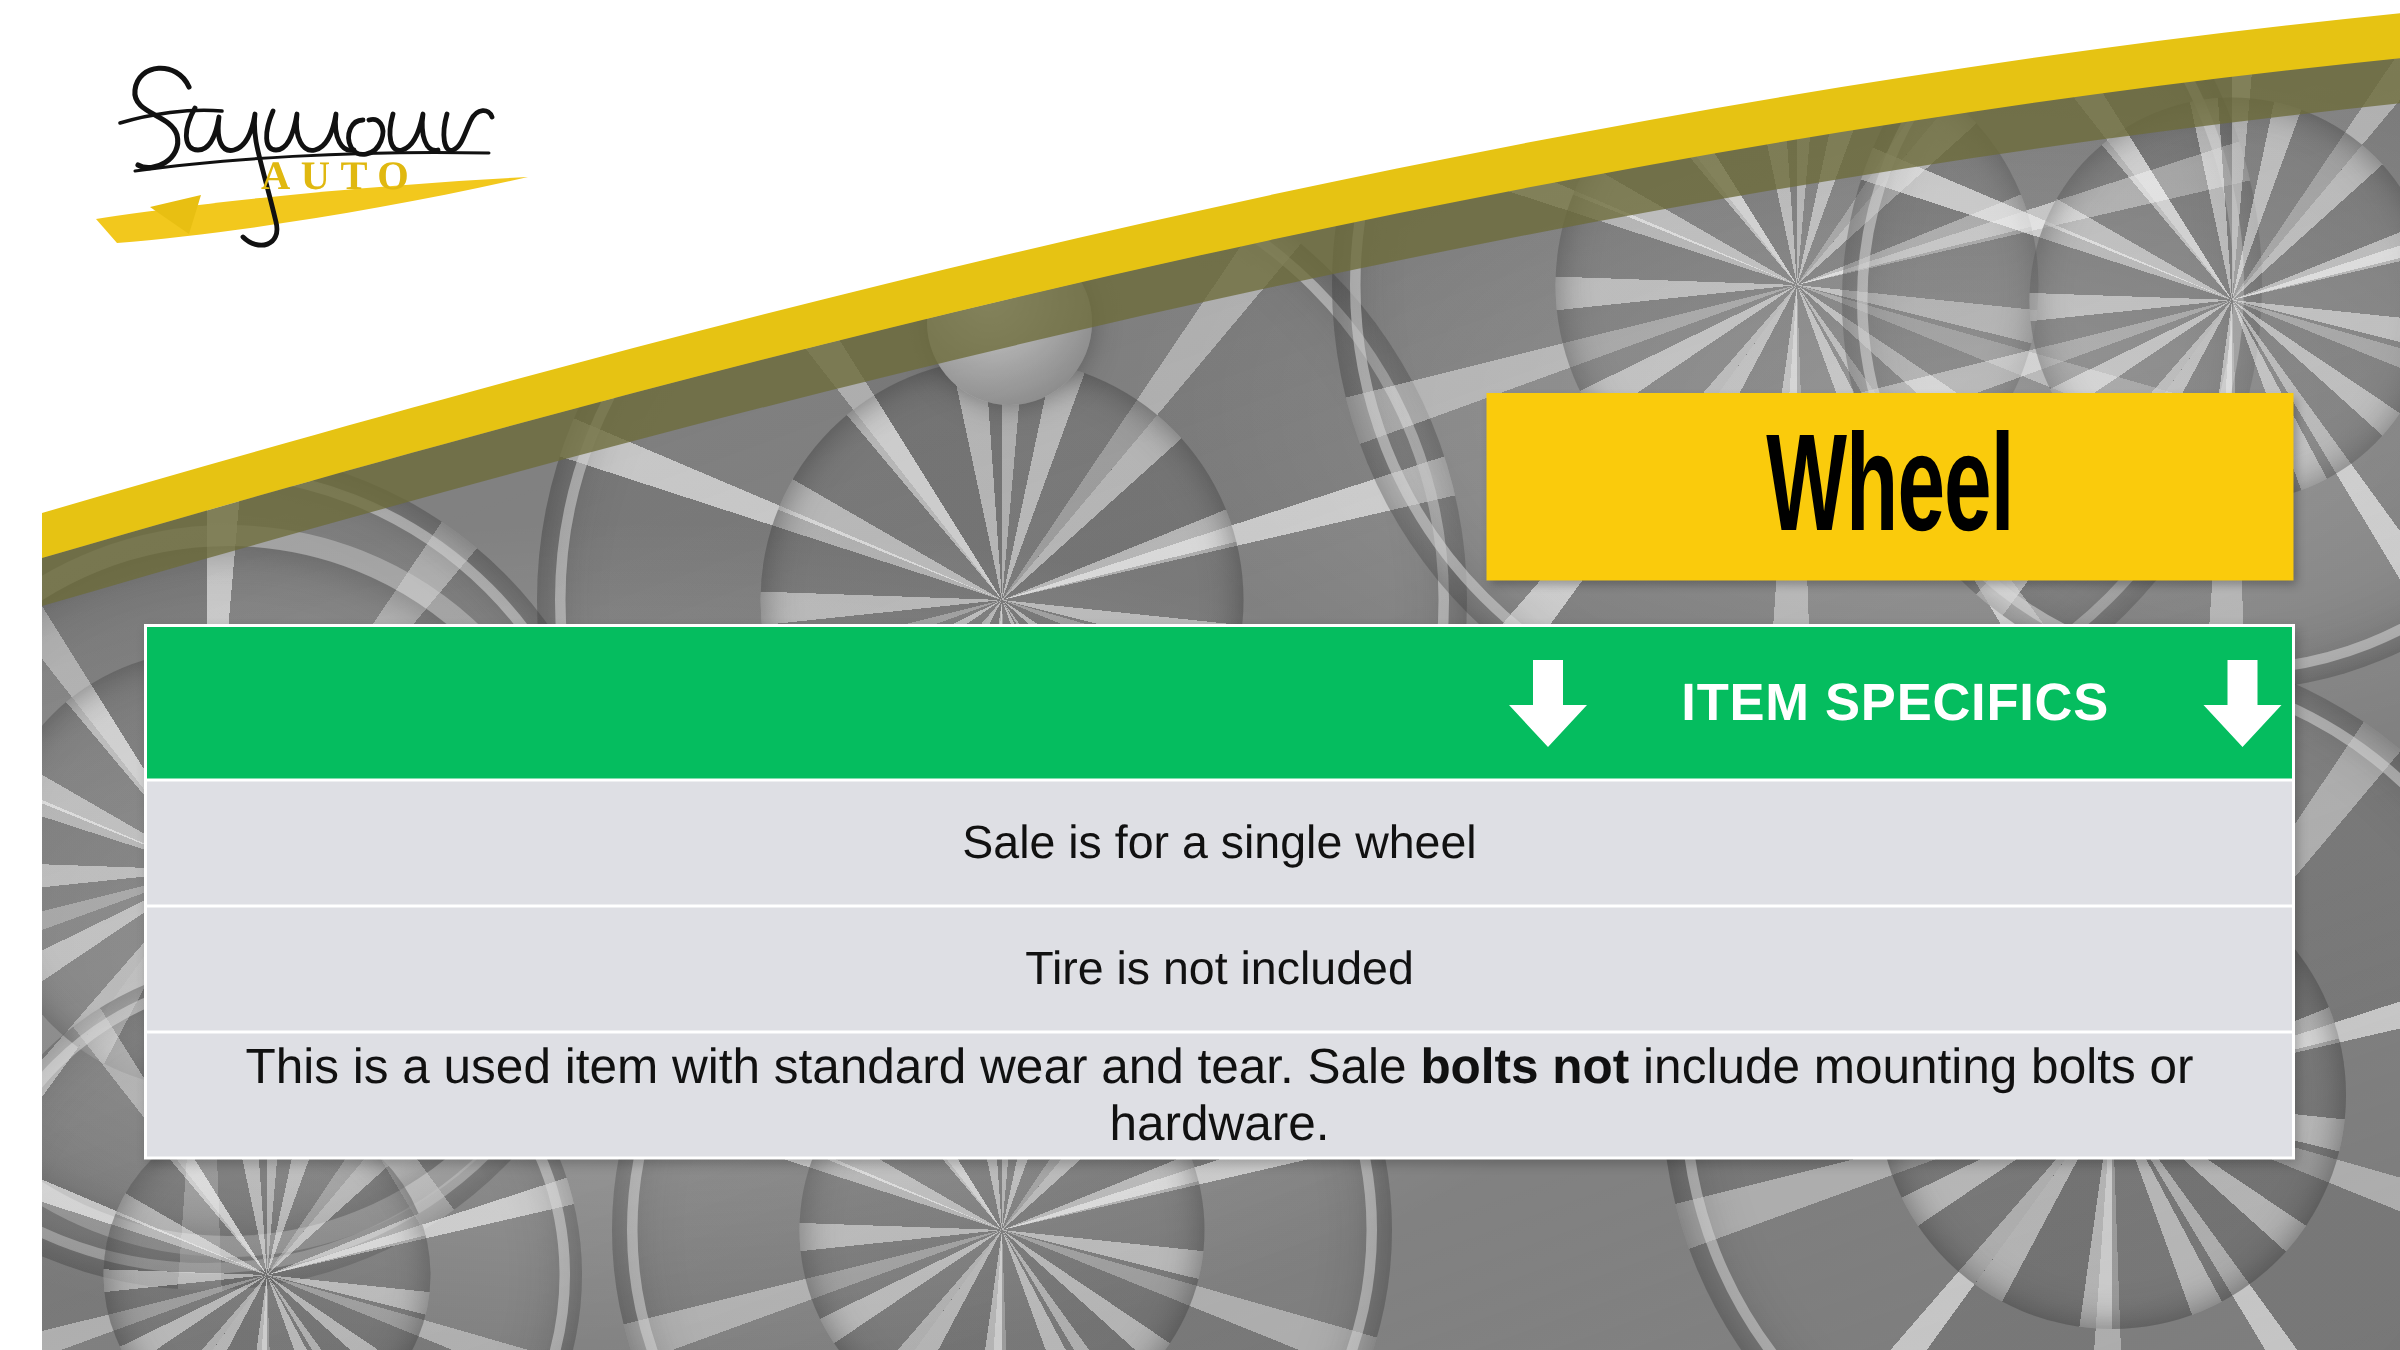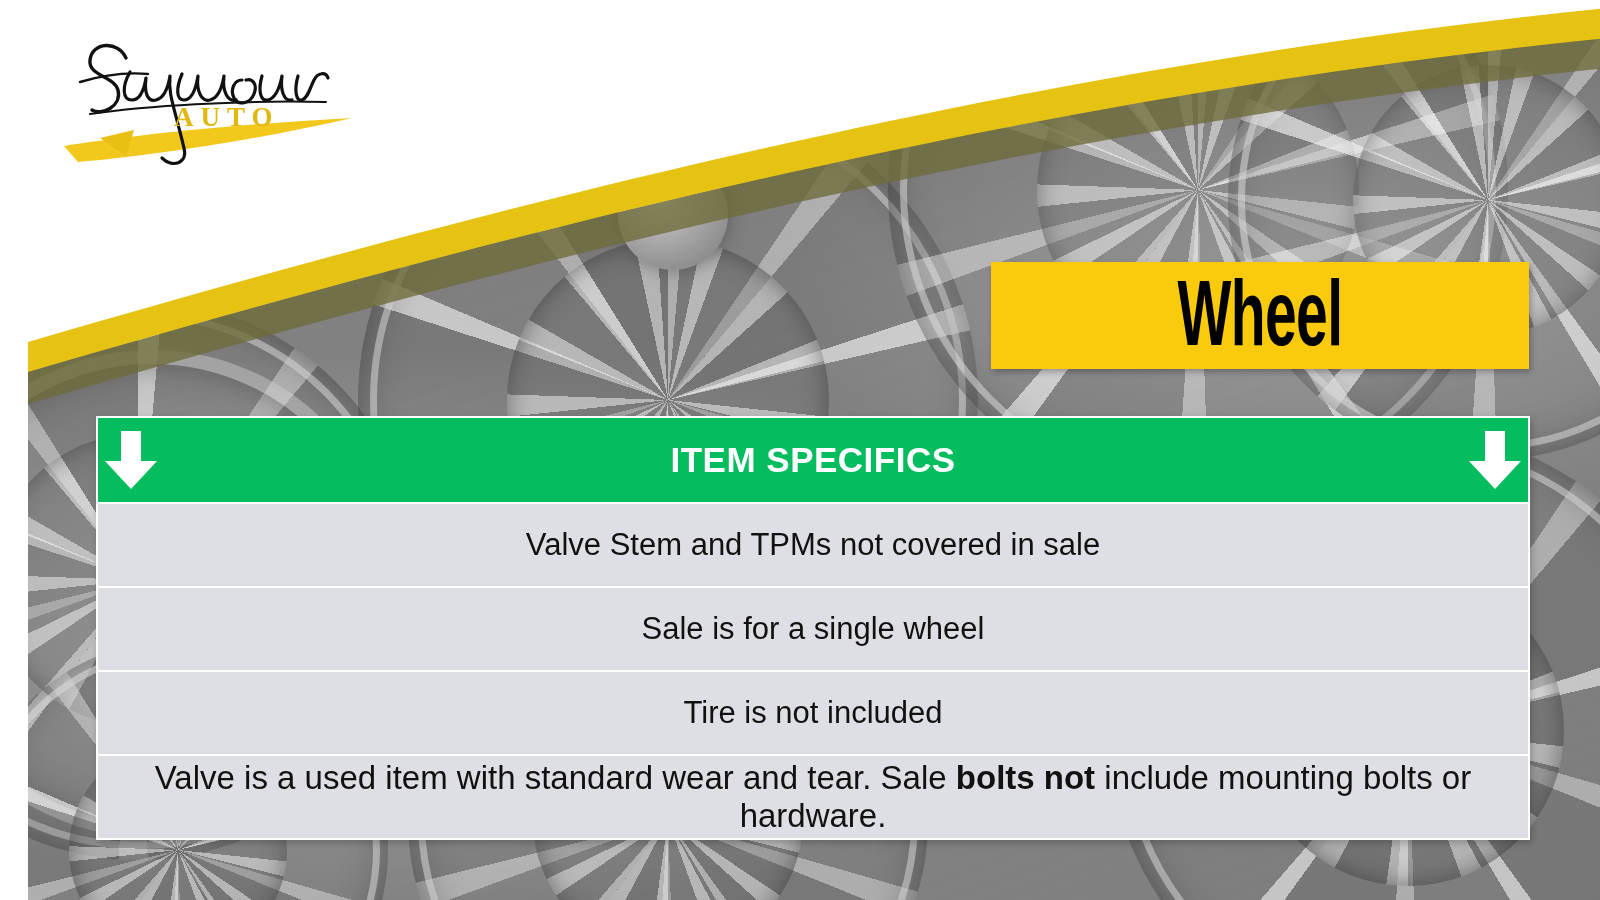--- a/index.html
+++ b/index.html
@@ -103,21 +103,21 @@
     height: 150px;
   }
   .logo svg { display: block; }
 
   
   .title-box {
     position: absolute;
     left: 963px;
     top: 262px;
     width: 538px;
-    height: 107px;
+    height: 125px;
     background: #facb0c;
     display: flex;
     align-items: center;
     justify-content: center;
     box-shadow: 2px 3px 6px rgba(0,0,0,0.28);
   }
   .title-text {
     color: #000000;
     font-family: "Liberation Sans Narrow", "Liberation Sans", sans-serif;
     font-weight: 700;
@@ -135,26 +135,26 @@
     position: absolute;
     left: 68px;
     top: 416px;
     width: 1434px;
     background: #ffffff;
     padding: 2px;
     box-shadow: 2px 3px 7px rgba(0,0,0,0.22);
     box-sizing: border-box;
   }
   .specs-header {
-    height: 84px;
+    height: 101px;
     background: #05bd5f;
     display: flex;
     align-items: center;
-    justify-content: space-between;
-    gap: 40px;
+    justify-content: flex-end;
+    gap: 56px;
   }
   .arrow-down {
     width: 66px;
     height: 66px;
     flex: 0 0 auto;
   }
   .arrow-down svg { display: block; }
   .specs-header-title {
     color: #ffffff;
     font-size: 35px;
@@ -252,33 +252,30 @@
         </svg>
       </span>
       <span class="specs-header-title">ITEM SPECIFICS</span>
       <span class="arrow-down">
         <svg width="66" height="66" viewBox="0 0 66 66" xmlns="http://www.w3.org/2000/svg">
           <path d="M23,4 L43,4 L43,34 L59,34 L33,62 L7,34 L23,34 Z" fill="#ffffff"></path>
         </svg>
       </span>
     </div>
 
-    <div class="specs-row">
-      <div class="specs-row-text">Valve Stem and TPMs not covered in sale</div>
-    </div>
 
     <div class="specs-row">
       <div class="specs-row-text">Sale is for a single wheel</div>
     </div>
 
     <div class="specs-row">
       <div class="specs-row-text">Tire is not included</div>
     </div>
 
     <div class="specs-row wide">
       <div class="specs-row-text">
-        <span>Valve is a used item with standard wear and tear. Sale </span><b>bolts not</b><span> include mounting bolts or hardware.</span>
+        <span>This is a used item with standard wear and tear. Sale </span><b>bolts not</b><span> include mounting bolts or hardware.</span>
       </div>
     </div>
 
   </div>
 
 </div>
 
 </body></html>

